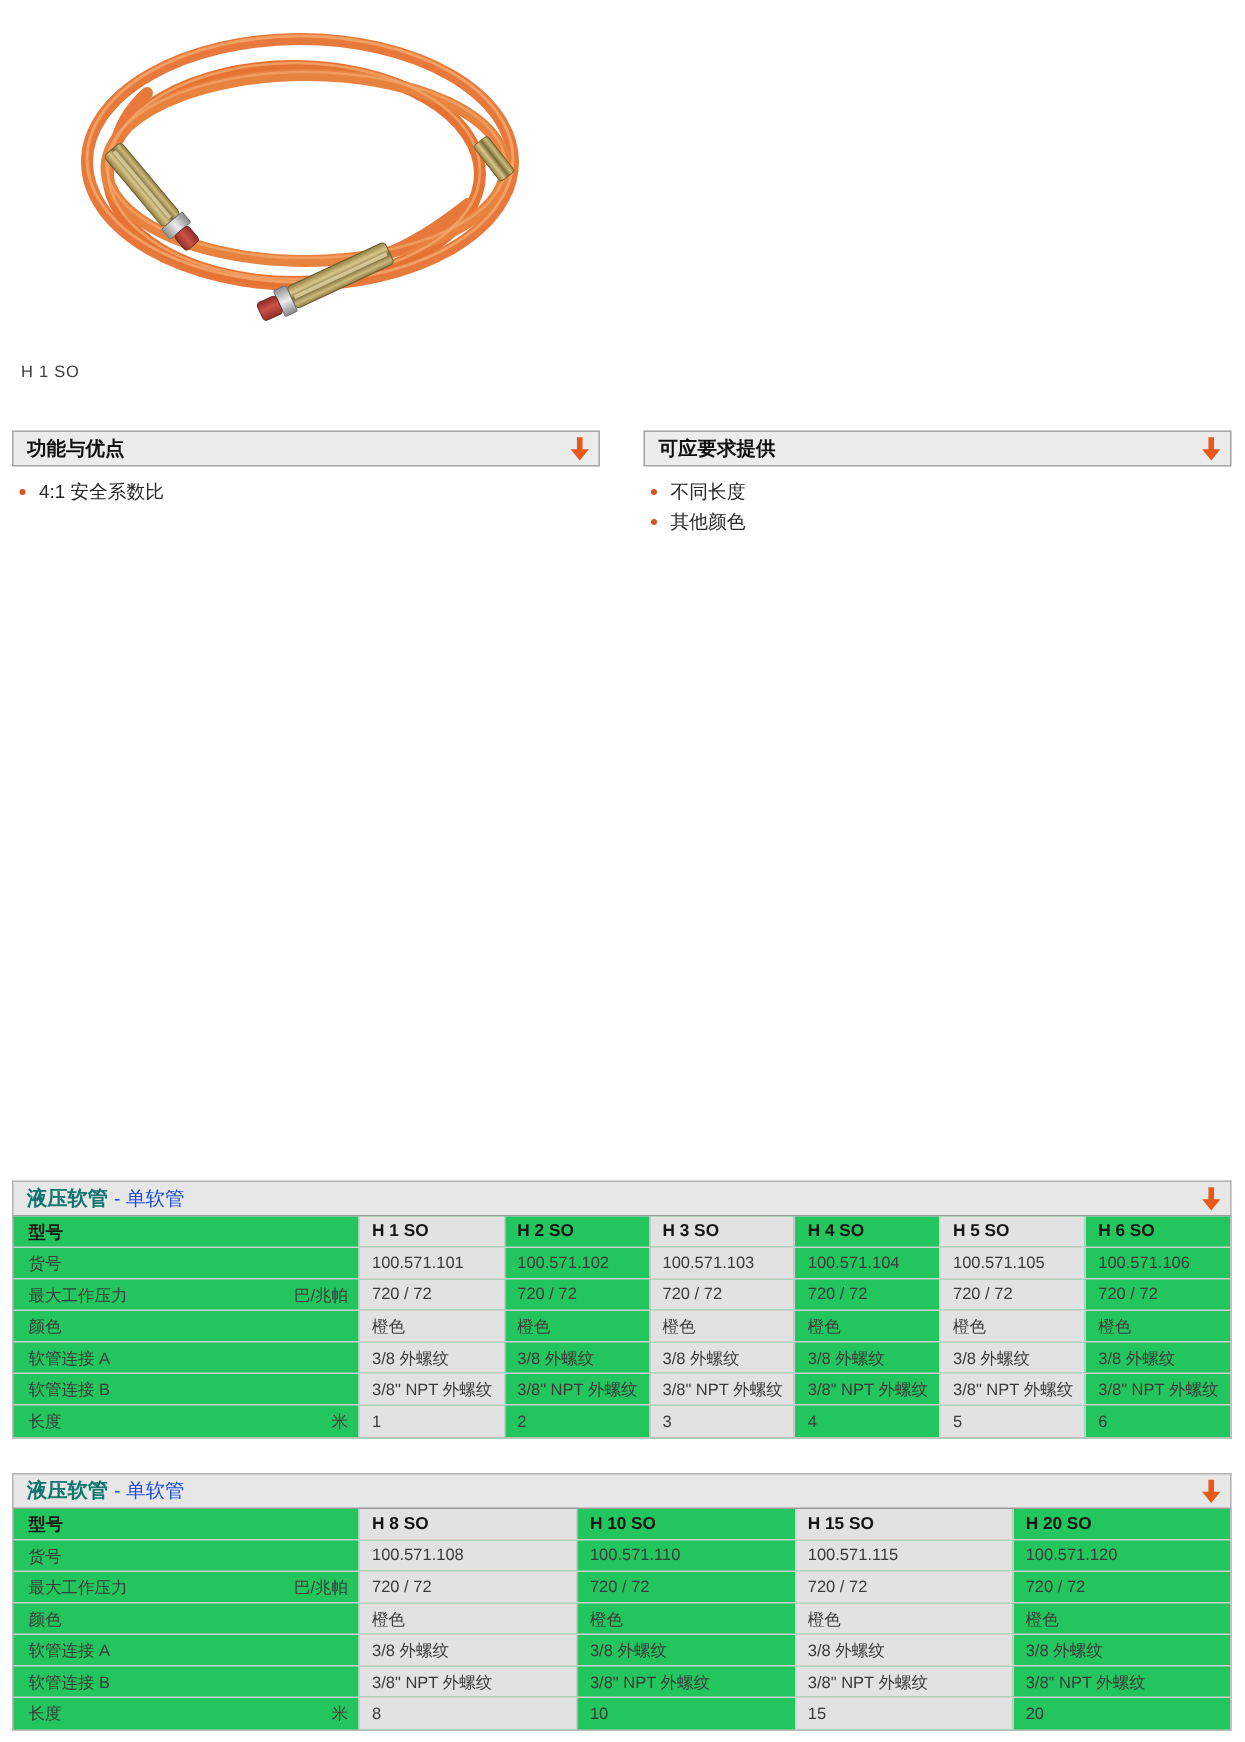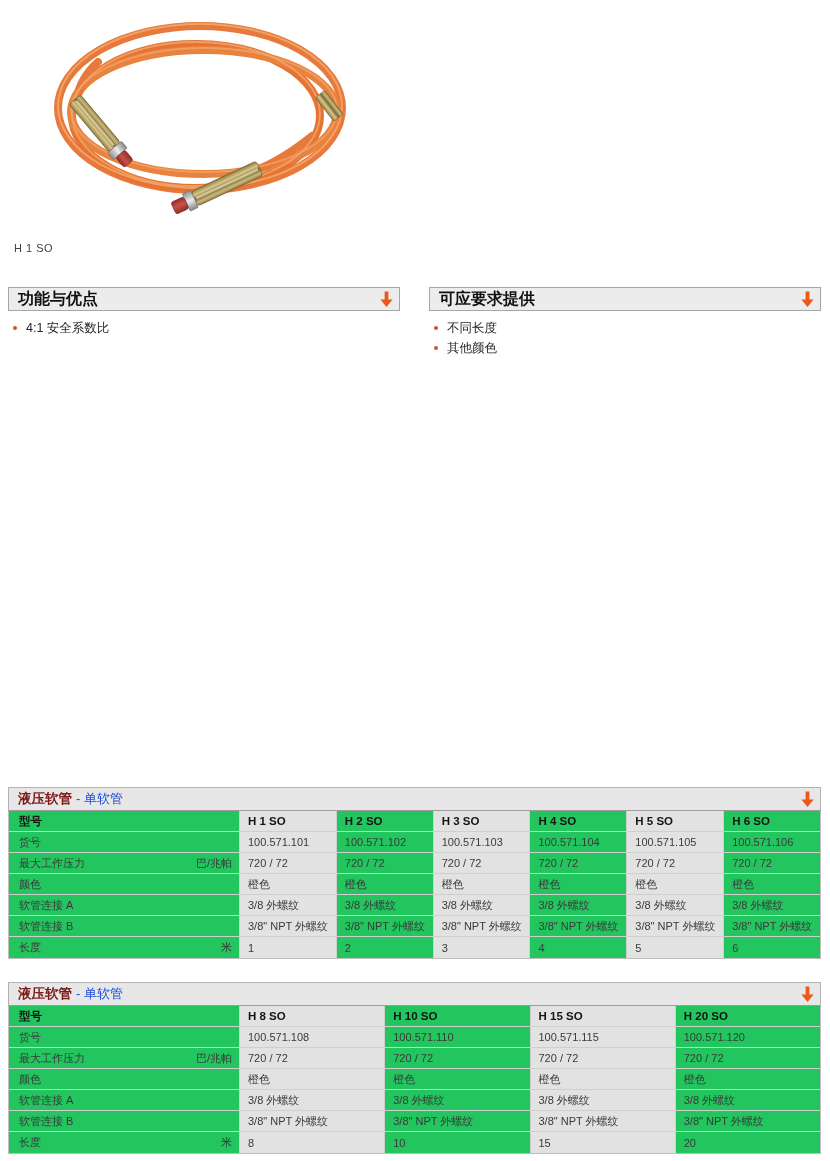--- a/index.html
+++ b/index.html
@@ -17,34 +17,34 @@
   .photo-label{position:absolute;left:14px;top:242px;font-size:11px;color:#3f3f3f;letter-spacing:.5px;}
 
   
   .sections-row{position:absolute;left:8px;top:287px;width:813px;display:flex;gap:29px;}
   .info{flex:1 1 0;}
   .bar{
     height:22px;background:#ececec;border:1px solid #a6a6a6;
     display:flex;align-items:center;justify-content:space-between;
     padding:0 5px 0 9px;
   }
-  .bar-title{font-weight:bold;font-size:16px;color:#101010;}
+  .bar-title{font-weight:bold;font-size:13px;color:#101010;}
   .arrow{color:var(--accent);display:block;}
   .bullets{list-style:none;margin:7px 0 0 0;padding:0;}
   .bullets li{display:flex;font-size:12.5px;color:#262626;line-height:20px;}
   .dot{width:4px;height:4px;border-radius:50%;background:var(--bullet);margin:8px 9px 0 5px;flex:none;}
 
   
   .spec-table{position:absolute;left:8px;width:813px;}
   .tbar{
     height:22px;background:#e7e7e7;border:1px solid #b3b3b3;border-bottom:1px solid #9c9c9c;
     display:flex;align-items:center;justify-content:space-between;padding:0 5px 0 9px;
   }
   .tbar .ttl{display:flex;align-items:baseline;}
-  .tbar .t1{font-weight:bold;font-size:13.5px;color:#7f1d1d;}
+  .tbar .t1{font-weight:bold;font-size:13.5px;color:#0f766e;}
   .tbar .t2{font-size:13px;color:#1d4ed8;margin-left:4px;}
   .grid{border:1px solid #bdbdbd;border-top:none;background:#22c55e;}
   .row{display:flex;height:21px;box-sizing:border-box;border-bottom:1px solid #cfcfcf;align-items:stretch;}
   .row:last-child{border-bottom:none;}
   .cell{font-size:11px;color:#3a3a3a;display:flex;align-items:center;padding:0 8px;border-left:1px solid #cfcfcf;box-sizing:border-box;overflow:hidden;white-space:nowrap;}
   .label-cell{flex:0 0 230px;border-left:none;justify-content:space-between;padding-left:10px;padding-right:7px;}
   .unit{color:#3a3a3a;}
   .data-cell{flex:1 1 0;}
   .data-cell.shaded{background:#e2e2e2;}
   .hdr{font-weight:bold;color:#141414;font-size:11.5px;}

